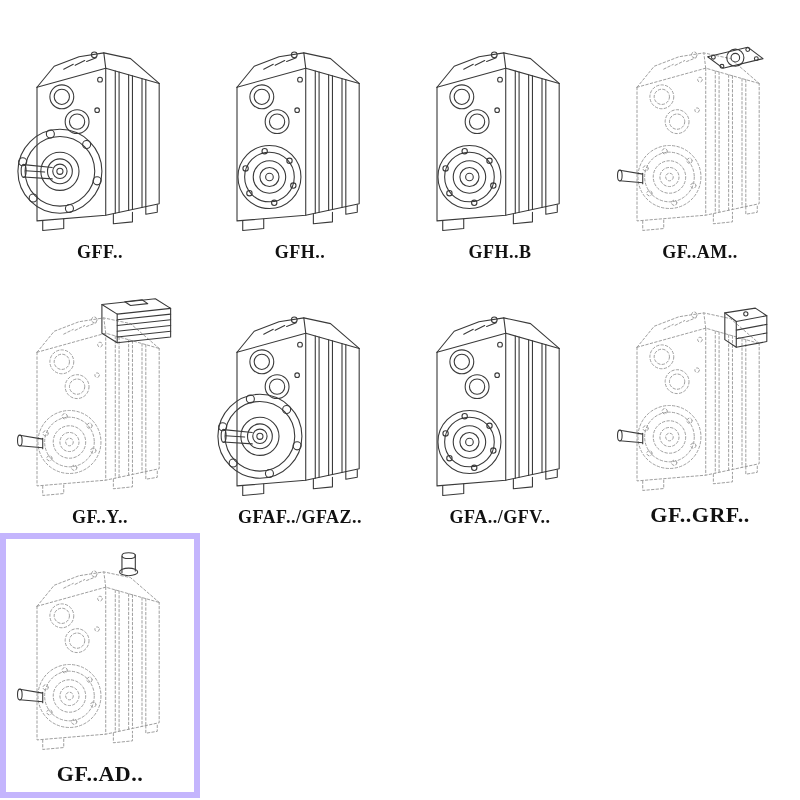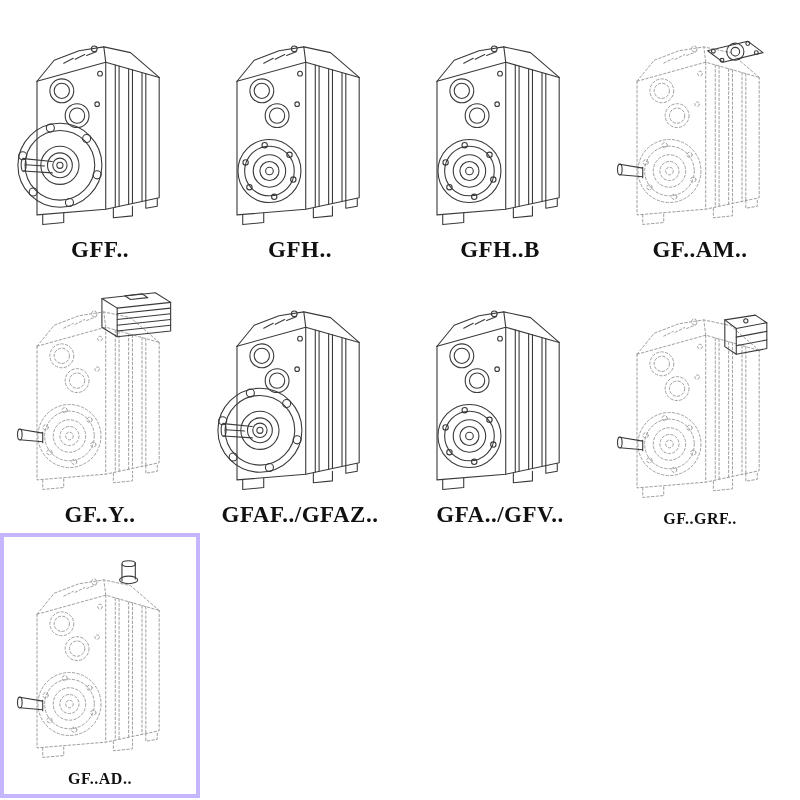--- a/index.html
+++ b/index.html
@@ -13,27 +13,27 @@
   .grid{
     display:grid;width:800px;height:800px;box-sizing:border-box;
     grid-template-columns:repeat(4,1fr);
     grid-template-rows:repeat(3,1fr);
     padding:4px 0 2px 0;
   }
   figure.cell{
     margin:0;display:flex;flex-direction:column;align-items:center;
     justify-content:flex-end;padding:2px 2px 6px 2px;box-sizing:border-box;
   }
-  figure.cell.boxed{border:4px solid #c4b5fd;}
+  figure.cell.boxed{border:6px solid #c4b5fd;}
   .cell svg.drawing{width:176px;height:210px;display:block;}
   figcaption.gb-label{
-    font-weight:bold;font-size:23px;line-height:1.1;letter-spacing:0.5px;
+    font-weight:bold;font-size:18px;line-height:1.1;letter-spacing:0.5px;
     color:var(--label);margin-top:3px;white-space:nowrap;
   }
-  figcaption.gb-label.large{font-size:16px;}
+  figcaption.gb-label.large{font-size:22px;}
   
   .ink{stroke:var(--ink);fill:none;stroke-width:1.15;stroke-linecap:round;stroke-linejoin:round;}
   .dash{stroke:var(--dashed);stroke-width:1;stroke-dasharray:2.6 2.2;}
   .defs-holder{position:absolute;width:0;height:0;overflow:hidden;}
 </style>
 </head>
 <body>
 
 <svg class="defs-holder" aria-hidden="true">
   <defs>

